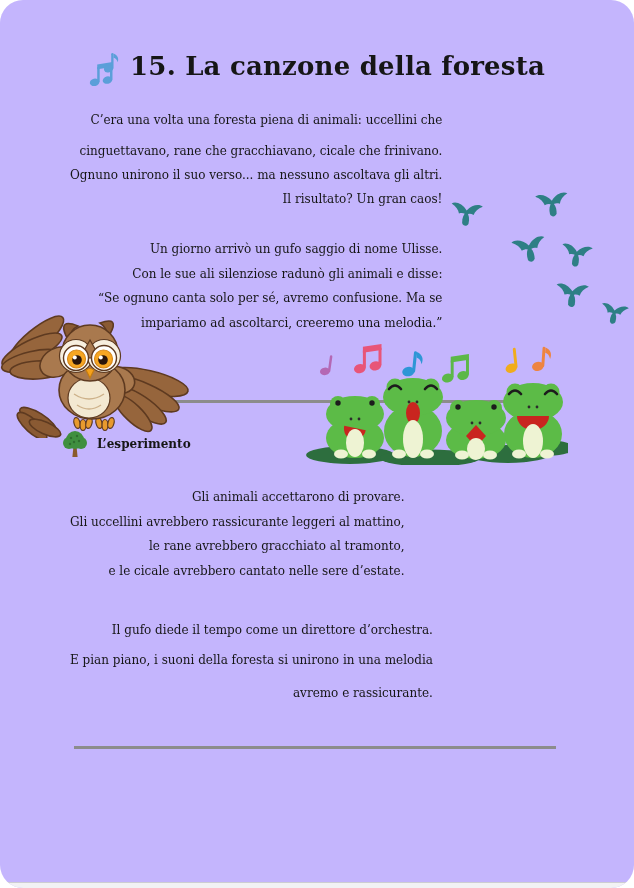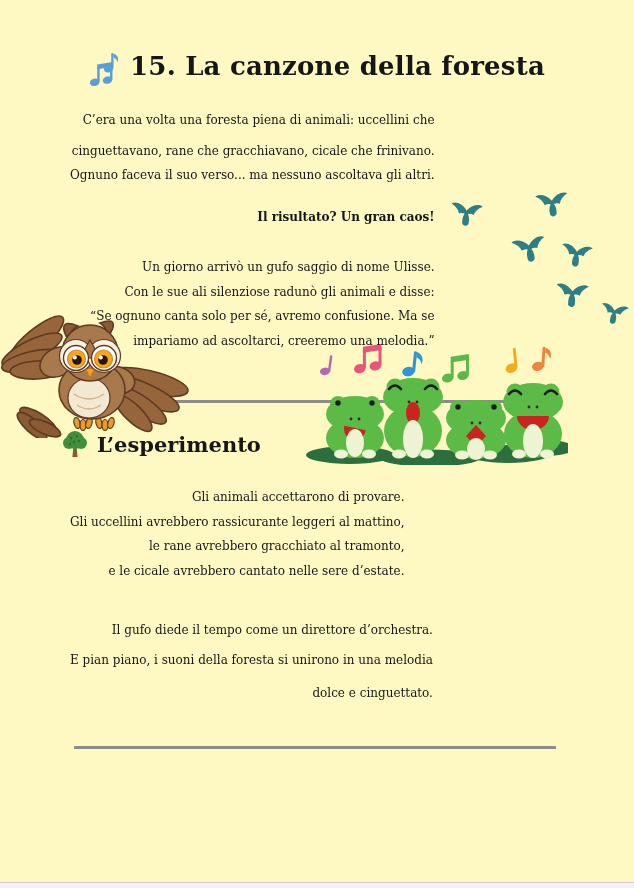--- a/index.html
+++ b/index.html
@@ -1,36 +1,36 @@
 <!DOCTYPE html>
 <html><head>
 <meta charset="utf-8">
 <style>
   html,body{margin:0;padding:0;background:#ffffff;}
-  .page{position:relative;width:634px;height:888px;background:#fef9c3;overflow:hidden;
-        font-family:"DejaVu Serif","Liberation Serif",serif;color:#161616;}
+  .page{position:relative;width:634px;height:888px;background:#c4b5fd;overflow:hidden;
+        font-family:"DejaVu Serif","Liberation Serif",serif;color:#161616;border-radius:23px;}
   .defs{position:absolute;width:0;height:0;overflow:hidden;}
 
   .title-row{position:absolute;top:50px;left:0;right:0;display:flex;justify-content:center;
              align-items:flex-start;gap:10px;z-index:3;}
   .title-row svg{margin-top:3px;}
   .title-row h1{font-size:26px;line-height:32px;margin:0;font-weight:700;letter-spacing:.2px;}
 
   .tb{position:absolute;left:70px;white-space:nowrap;font-size:12px;line-height:24px;z-index:3;text-align:right;}
   .tb p{margin:0;}
   #intro .p2{margin-top:7px;}
-  #intro .p3{margin-top:18px;font-weight:bold;}
+  #intro .p3{margin-top:0;}
   #intro .p4{margin-top:26px;line-height:24.5px;}
   #exp-text{top:485px;line-height:24.5px;}
   #finale{top:618px;}
   #finale .g1{margin-top:6px;}
   #finale .g2{margin-top:9px;}
 
   .heading-row{position:absolute;left:62px;top:430px;display:flex;align-items:center;gap:9px;z-index:3;}
-  .heading-row h2{font-size:21px;margin:0;font-weight:700;}
+  .heading-row h2{font-size:12px;margin:0;font-weight:700;}
 
   .divider{position:absolute;height:3px;background:#8c8c8c;z-index:1;}
   #div1{left:74px;top:400px;width:482px;}
   #div2{left:74px;top:746px;width:482px;}
 
   .owl{position:absolute;left:-2px;top:306px;z-index:2;}
   .frogs{position:absolute;left:300px;top:337px;z-index:2;}
   .birds{position:absolute;left:448px;top:192px;z-index:2;}
 
   .footer-bar{position:absolute;left:0;bottom:0;width:100%;height:6px;background:#f2f2f4;
@@ -214,21 +214,21 @@
       <ellipse cx="176" cy="112" rx="9" ry="11" fill="#eef3d3"></ellipse>
       <ellipse cx="162" cy="118" rx="7" ry="4.5" fill="#eef3d3"></ellipse>
       <ellipse cx="190" cy="118" rx="7" ry="4.5" fill="#eef3d3"></ellipse>
     </g>
   </svg>
 
   <div class="tb" id="intro" style="top:108px">
     <p class="p1">C’era una volta una foresta piena di animali: uccellini che</p>
     <p class="p2">
       <span>cinguettavano, rane che gracchiavano, cicale che frinivano.</span><br>
-      <span>Ognuno faceva il suo verso... ma nessuno ascoltava gli altri.</span>
+      <span>Ognuno unirono il suo verso... ma nessuno ascoltava gli altri.</span>
     </p>
     <p class="p3">Il risultato? Un gran caos!</p>
     <p class="p4">
       <span>Un giorno arrivò un gufo saggio di nome Ulisse.</span><br>
       <span>Con le sue ali silenziose radunò gli animali e disse:</span><br>
       <span>“Se ognuno canta solo per sé, avremo confusione. Ma se</span><br>
       <span>impariamo ad ascoltarci, creeremo una melodia.”</span>
     </p>
   </div>
 
@@ -252,17 +252,17 @@
       <span>Gli animali accettarono di provare.</span><br>
       <span>Gli uccellini avrebbero rassicurante leggeri al mattino,</span><br>
       <span>le rane avrebbero gracchiato al tramonto,</span><br>
       <span>e le cicale avrebbero cantato nelle sere d’estate.</span>
     </p>
   </div>
 
   <div class="tb" id="finale">
     <p>Il gufo diede il tempo come un direttore d’orchestra.</p>
     <p class="g1">E pian piano, i suoni della foresta si unirono in una melodia</p>
-    <p class="g2">dolce e cinguettato.</p>
+    <p class="g2">avremo e rassicurante.</p>
   </div>
 
   <div class="footer-bar"></div>
 </div>
 
 </body></html>

